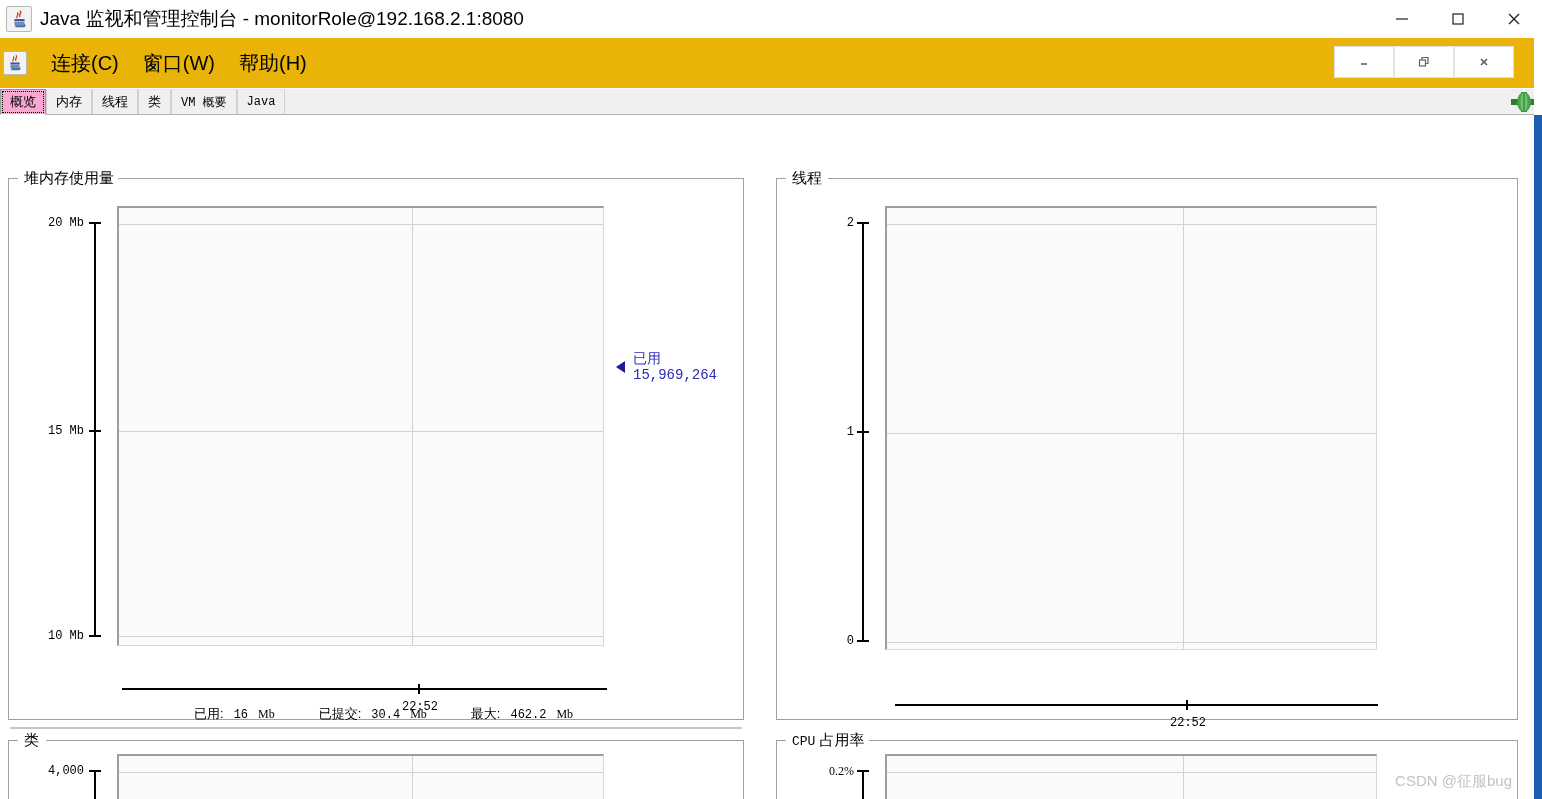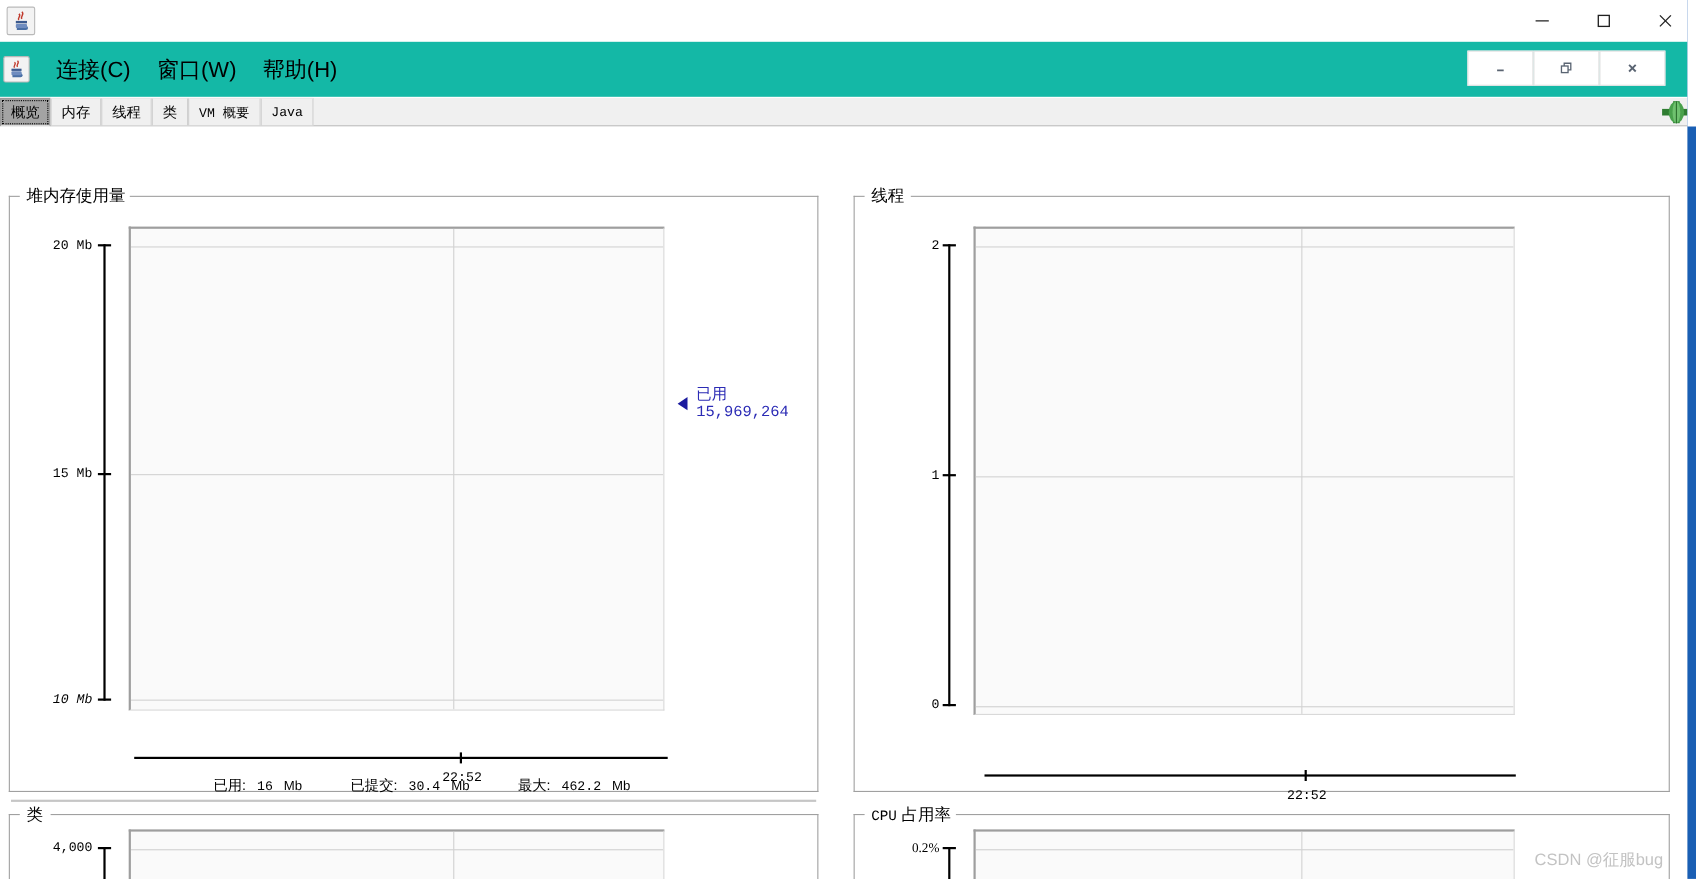--- a/index.html
+++ b/index.html
@@ -40,21 +40,21 @@
     display: flex; align-items: center;
   }
   .win-btn {
     width: 56px; height: 38px; display: flex; align-items: center; justify-content: center;
     color: #202020;
   }
 
   
   .menubar {
     position: absolute; left: 0; top: 38px; width: 1542px; height: 50px;
-    background: #14b8a6; display: flex; align-items: center;
+    background: #eab308; display: flex; align-items: center;
   }
   .menubar .mdi-icon {
     width: 24px; height: 24px; margin-left: 3px; margin-right: 12px;
     position: relative; border: 1px solid #b9b9b9; background: #f3f3f3; border-radius: 2px;
     flex: 0 0 auto;
   }
   .menu-item {
     font-size: 20px; color: #000; padding: 2px 12px; white-space: nowrap;
     font-family: "Liberation Sans", sans-serif;
   }
@@ -83,21 +83,21 @@
     color: #000;
     background: #f0f0f0;
     border-left: 1px solid #d0d0d0;
     border-right: 1px solid #d0d0d0;
     border-top: 1px solid #e8e8e8;
     font-family: "Liberation Sans", sans-serif;
     white-space: nowrap;
   }
   .tab.mono { font-family: "Liberation Mono", monospace; font-size: 12px; }
   .tab.selected {
-    background: #a3a3a3;
+    background: #f9a8d4;
     border: 1px solid #9a9a9a;
     border-bottom: 1px solid #ffffff;
     height: 26px;
     outline: 1px dotted #000;
     outline-offset: -3px;
     margin-bottom: -1px;
   }
   .conn-indicator {
     position: absolute; right: 4px; top: 1px; width: 28px; height: 24px;
   }
@@ -208,21 +208,21 @@
     font-size: 14px; color: #2b2bb5; font-family: "Liberation Mono", monospace;
   }
 
   .stats-row {
     position: absolute; display: flex; align-items: center;
     font-family: "Liberation Sans", sans-serif; font-size: 13px; color: #000;
   }
   .stat { display: flex; align-items: baseline; margin-right: 44px; white-space: nowrap; }
   .stat .sk { font-size: 13px; }
   .stat .sv { font-family: "Liberation Mono", monospace; font-size: 12px; margin-left: 10px; }
-  .stat .su { font-family: Liberation Sans, sans-serif; font-size: 12px; margin-left: 10px; }
+  .stat .su { font-family: Liberation Serif, serif; font-size: 12px; margin-left: 10px; }
   .stats-rule {
     position: absolute; height: 2px; background: #c6c6c6;
   }
 
   .watermark {
     position: absolute; right: 30px; bottom: 8px;
     font-size: 15px; color: #c3c3c3;
     font-family: "Liberation Sans", sans-serif;
     white-space: nowrap;
   }
@@ -235,20 +235,21 @@
   <div class="titlebar">
     <div class="app-icon">
       <svg class="java-cup" viewBox="0 0 26 26">
         <path d="M9 18 h9 a2 2 0 0 1 0 4 h-9 z" fill="#4a6fa5"></path>
         <rect x="8" y="16" width="11" height="4" rx="1" fill="#6f8cbf"></rect>
         <path d="M11 6 c3 2 -2 4 0 6" stroke="#c0392b" stroke-width="1.4" fill="none"></path>
         <path d="M14 4 c3 2.5 -2 4.5 0 7" stroke="#c0392b" stroke-width="1.4" fill="none"></path>
         <rect x="8" y="13" width="11" height="2.4" fill="#3b5a8f"></rect>
       </svg>
     </div>
+    <div class="title-text">Java 监视和管理控制台 - monitorRole@192.168.2.1:8080</div>
     <div class="win-controls">
       <div class="win-btn">
         <svg width="16" height="16" viewBox="0 0 16 16">
           <line x1="2" y1="8" x2="14" y2="8" stroke="currentColor" stroke-width="1.2"></line>
         </svg>
       </div>
       <div class="win-btn">
         <svg width="16" height="16" viewBox="0 0 16 16">
           <rect x="3" y="3" width="10" height="10" fill="none" stroke="currentColor" stroke-width="1.2"></rect>
         </svg>
@@ -327,21 +328,21 @@
       <div class="panel-title">堆内存使用量</div>
 
       <div class="yaxis" style="left:86px; top:44px; height:415px;">
         <div class="spine"></div>
         <div class="tick" style="top:0;"></div>
         <div class="tick" style="top:208px;"></div>
         <div class="tick" style="top:413px;"></div>
       </div>
       <div class="ylabel" style="right:660px; top:45px;">20 Mb</div>
       <div class="ylabel" style="right:660px; top:253px;">15 Mb</div>
-      <div class="ylabel" style="right:660px; top:458px;font-style:italic;">10 Mb</div>
+      <div class="ylabel" style="right:660px; top:458px;">10 Mb</div>
 
       <div class="plot" style="left:109px; top:28px; width:487px; height:440px;">
         <div class="grid-h" style="top:16px;"></div>
         <div class="grid-h" style="top:223px;"></div>
         <div class="grid-h" style="top:428px;"></div>
         <div class="grid-v" style="left:293px;"></div>
       </div>
 
       <div class="legend" style="left:608px; top:172px;">
         <div class="marker"></div>

